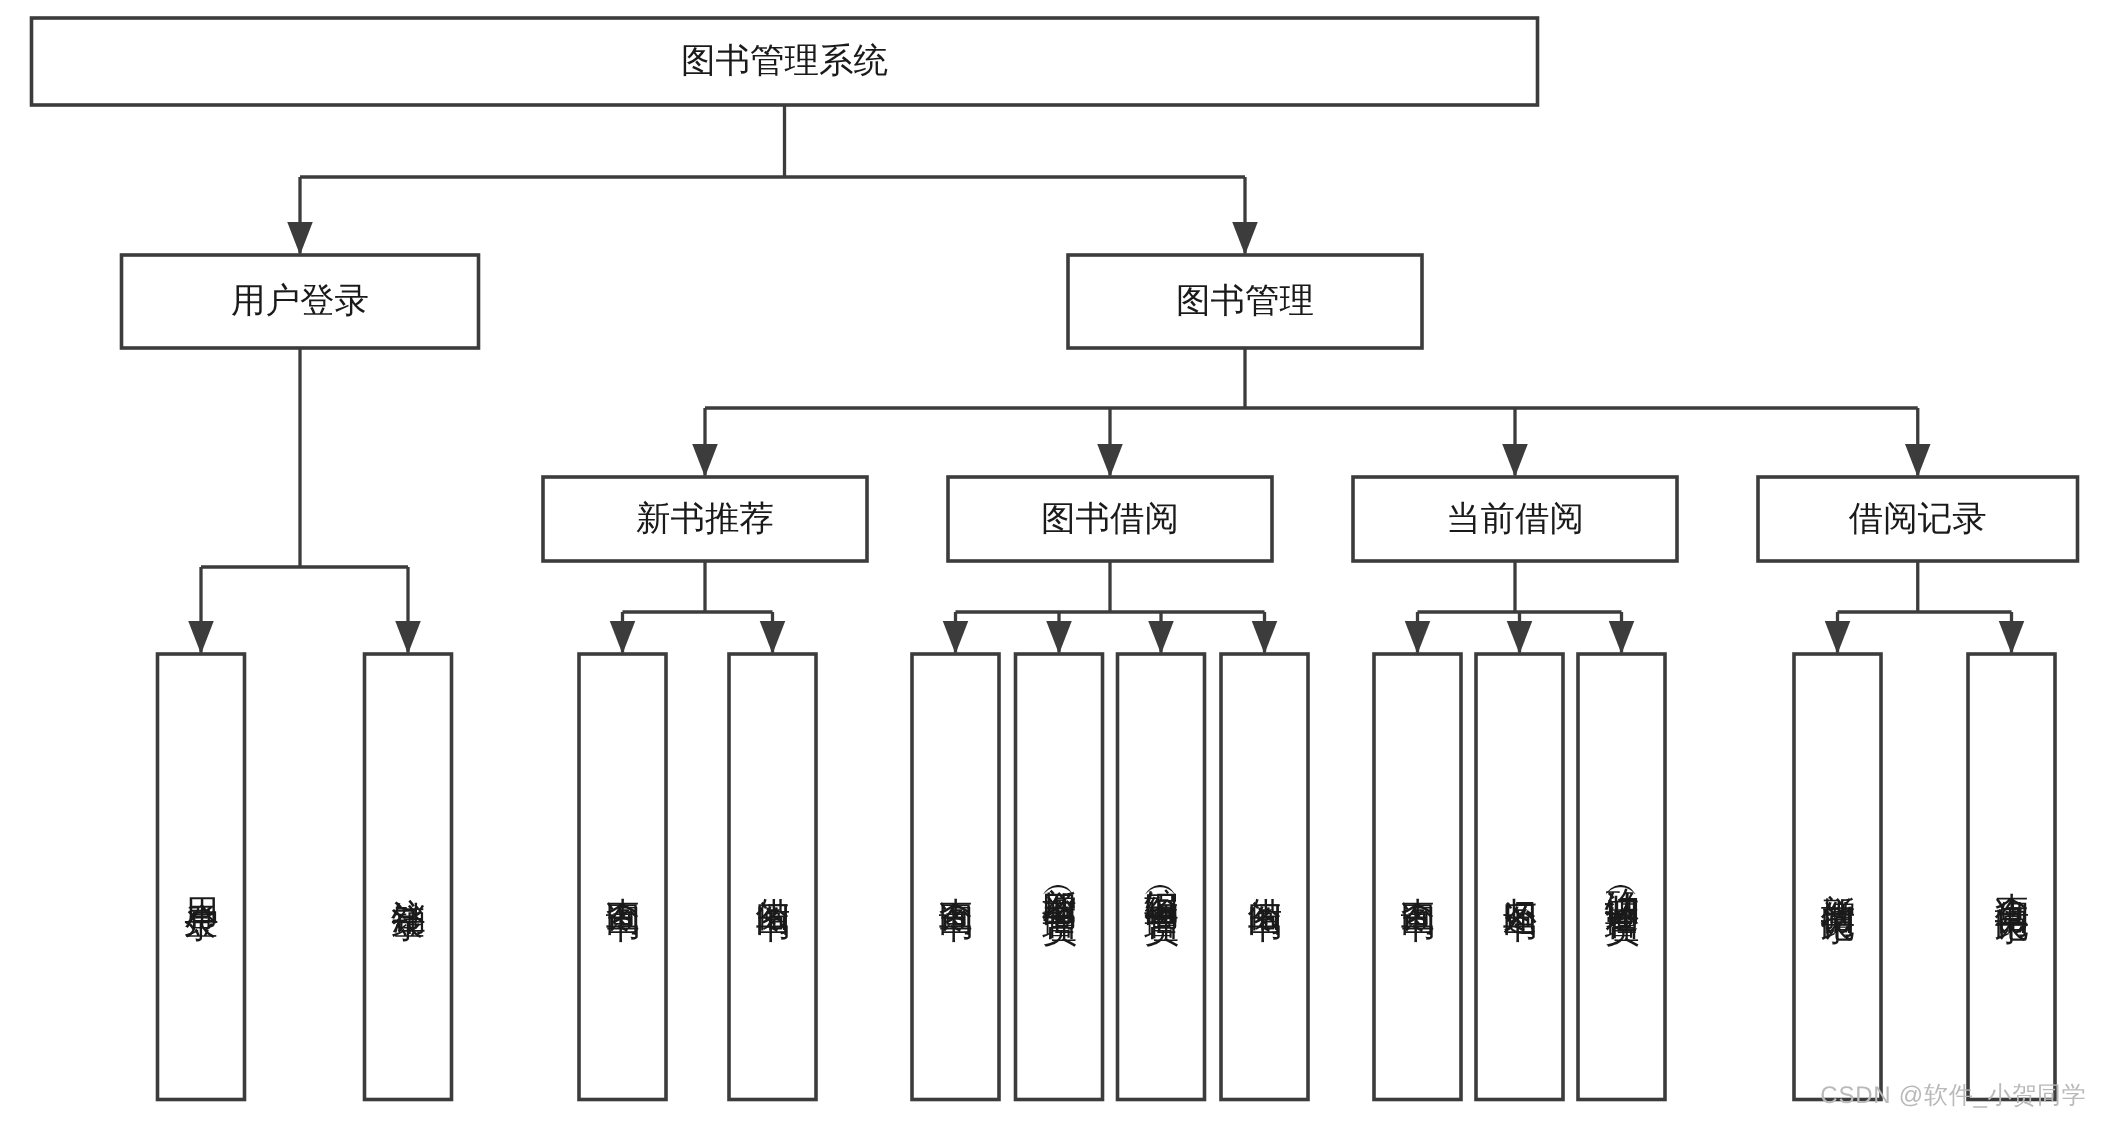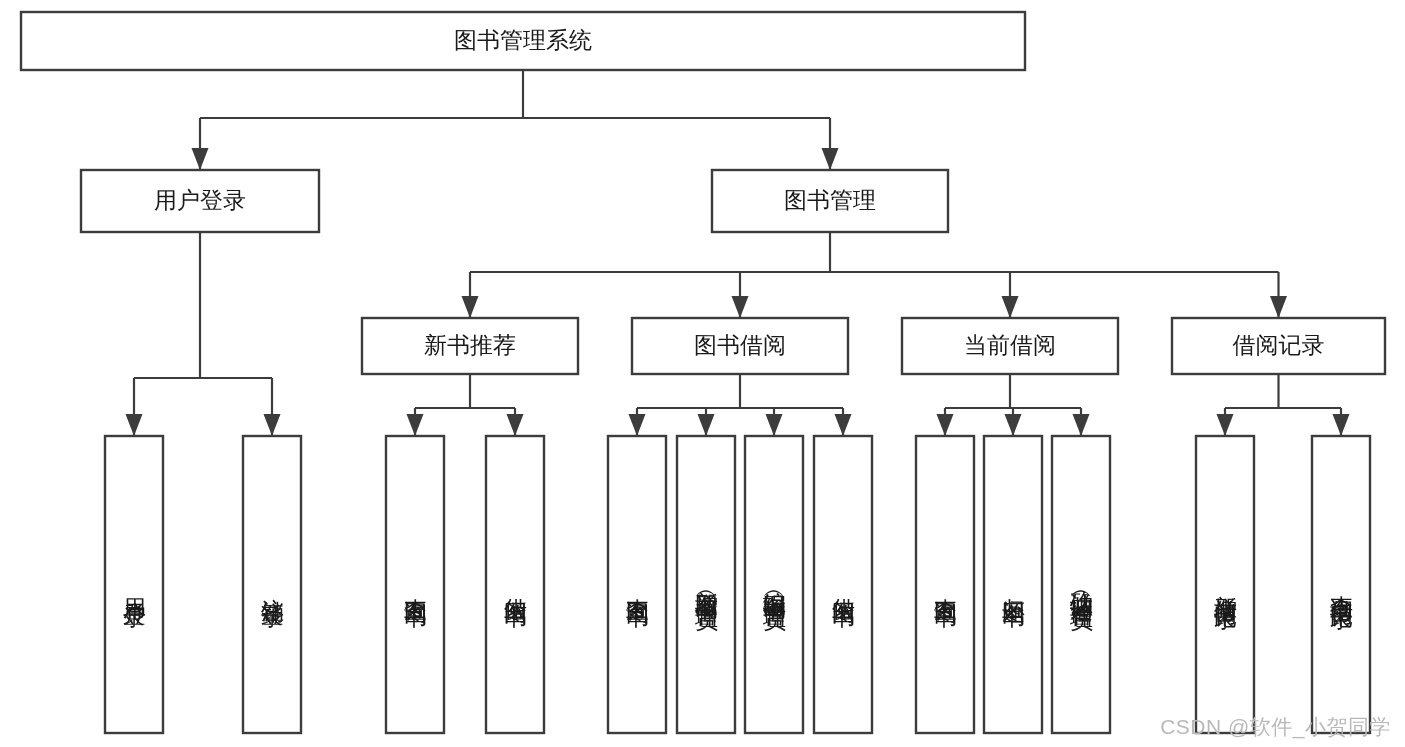--- a/index.html
+++ b/index.html
@@ -62,21 +62,21 @@
     letter-spacing: 2.5px;
     color: #1a1a1a;
     white-space: nowrap;
     text-align: center;
   }
   .watermark {
     position: absolute;
     right: 14px;
     bottom: 6px;
     font-family: "Liberation Sans", "DejaVu Sans", sans-serif;
-    font-size: 21px;
+    font-size: 16px;
     color: #b9b9b9;
     letter-spacing: 0.5px;
     white-space: nowrap;
   }
 </style>
 </head>
 <body>
 
 <div id="canvas">
 

